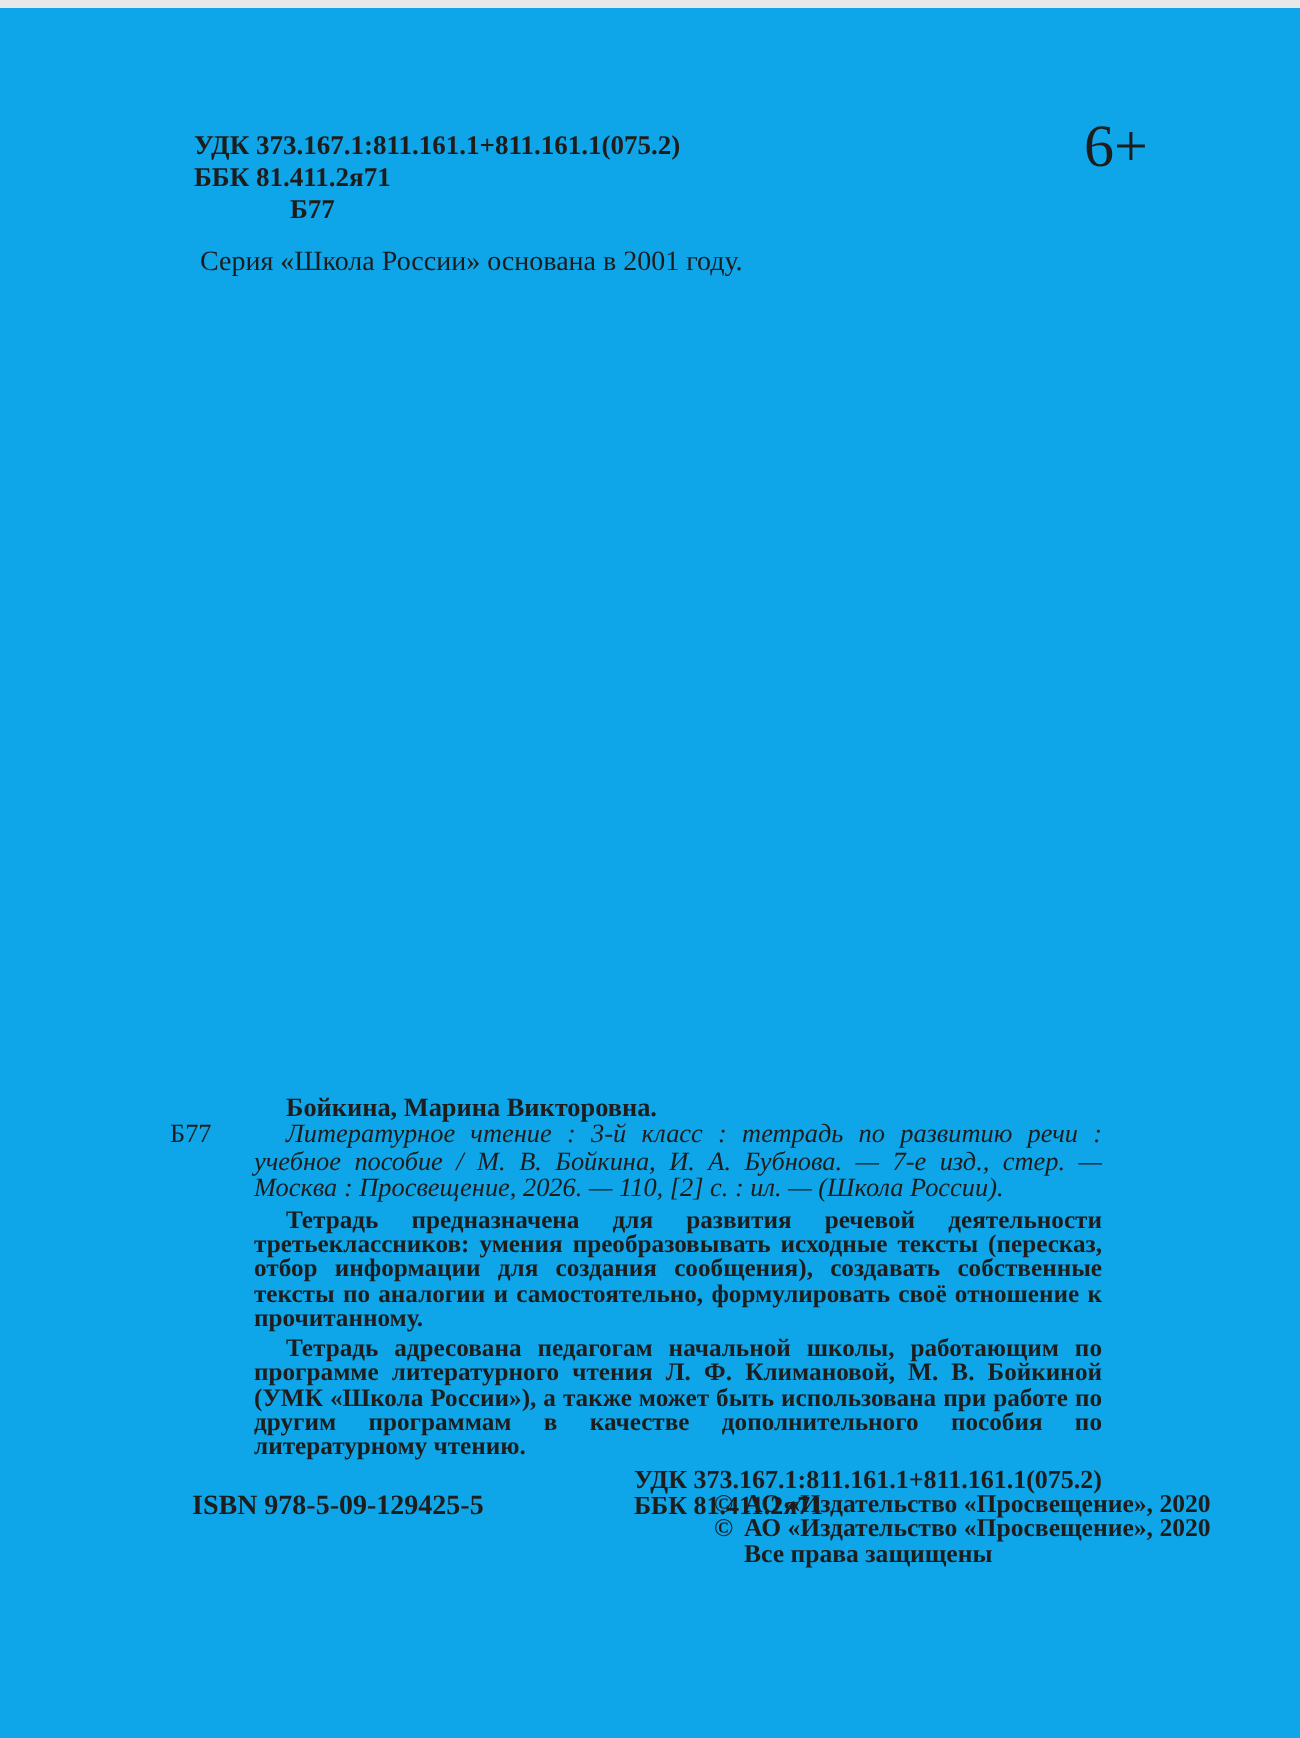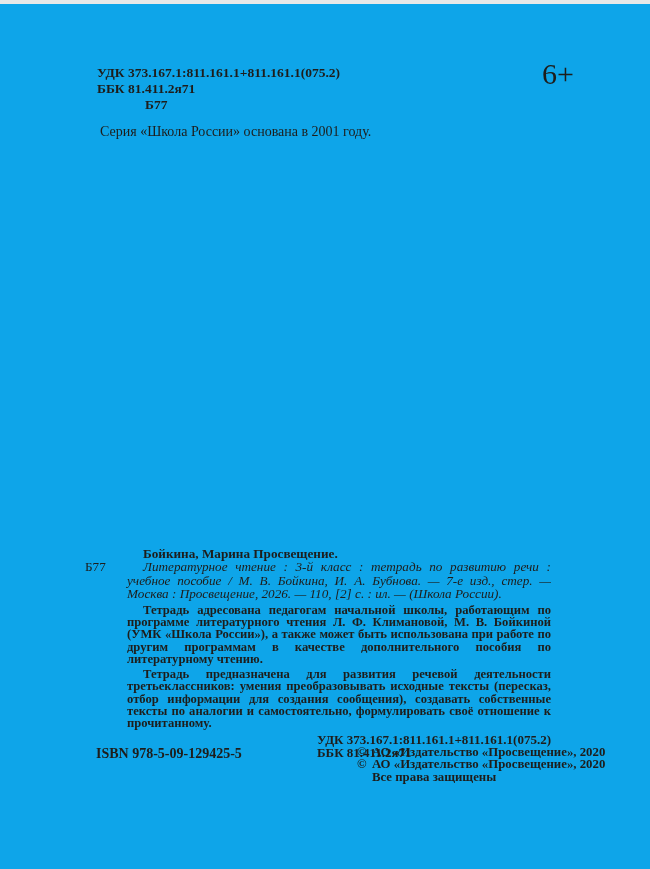--- a/index.html
+++ b/index.html
@@ -118,24 +118,24 @@
     <div>ББК 81.411.2я71</div>
     <div class="sign-indent">Б77</div>
   </div>
 
   <div class="age">6+</div>
 
   <div class="series">Серия «Школа России» основана в 2001 году.</div>
 
   <div class="card">
     <div class="card-sign">Б77</div>
-    <div class="author">Бойкина, Марина Просвещение.</div>
+    <div class="author">Бойкина, Марина Викторовна.</div>
     <p class="record">Литературное чтение : 3-й класс : тетрадь по развитию речи : учебное пособие / М. В. Бойкина, И. А. Бубнова. — 7-е изд., стер. — Москва : Просвещение, 2026. — 110, [2] с. : ил. — (Школа России).</p>
+    <p class="annotation">Тетрадь предназначена для развития речевой деятельности третьеклассников: умения преобразовывать исходные тексты (пересказ, отбор информации для создания сообщения), создавать собственные тексты по аналогии и самостоятельно, формулировать своё отношение к прочитанному.</p>
     <p class="annotation">Тетрадь адресована педагогам начальной школы, работающим по программе литературного чтения Л. Ф. Климановой, М. В. Бойкиной (УМК «Школа России»), а также может быть использована при работе по другим программам в качестве дополнительного пособия по литературному чтению.</p>
-    <p class="annotation">Тетрадь предназначена для развития речевой деятельности третьеклассников: умения преобразовывать исходные тексты (пересказ, отбор информации для создания сообщения), создавать собственные тексты по аналогии и самостоятельно, формулировать своё отношение к прочитанному.</p>
     <div class="codes">
       <div class="codes-inner">
         <div>УДК 373.167.1:811.161.1+811.161.1(075.2)</div>
         <div>ББК 81.411.2я71</div>
       </div>
     </div>
   </div>
 
   <div class="bottom-isbn">ISBN 978-5-09-129425-5</div>
 

